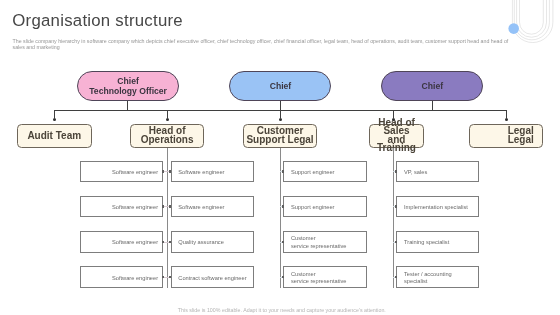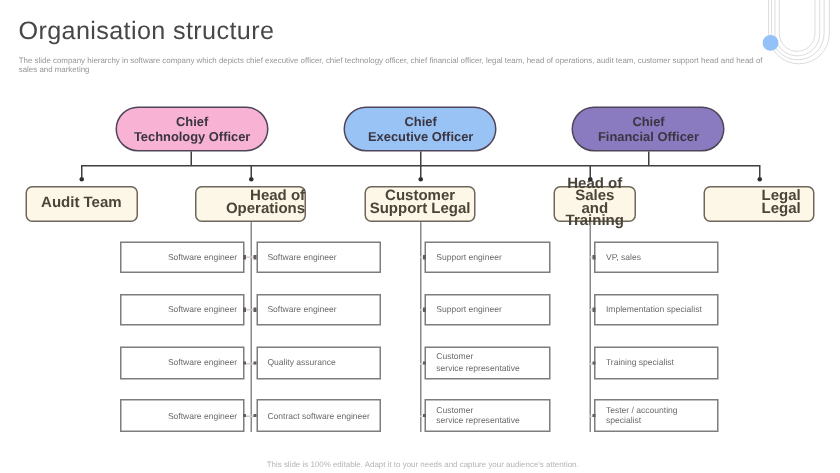--- a/index.html
+++ b/index.html
@@ -58,36 +58,34 @@
   <div id="layers">
       <div class="top-node" style="left: 76.9px; top: 70.5px; width: 102.4px; height: 30.9px; background: rgb(247, 178, 212);">
         <div style="width: 100%;">
           <div>Chief</div>
           <div>Technology Officer</div>
         </div>
       </div>
       <div class="top-node" style="left: 229.4px; top: 70.5px; width: 102.1px; height: 30.9px; background: rgb(154, 195, 245);">
         <div style="width: 100%;">
           <div>Chief</div>
-          <div>Executive Officer</div>
         </div>
       </div>
       <div class="top-node" style="left: 381.4px; top: 70.5px; width: 101.9px; height: 30.9px; background: rgb(138, 123, 192);">
         <div style="width: 100%;">
           <div>Chief</div>
-          <div>Financial Officer</div>
         </div>
       </div>
       <div class="l2" style="left: 17px; top: 123.5px; width: 74.5px; height: 24px;">
         <div style="width: 100%;">
           <div>Audit Team</div>
         </div>
       </div>
       <div class="l2" style="left: 129.9px; top: 123.5px; width: 74.5px; height: 24px;">
-        <div style="width: 100%; text-align: right;">
+        <div style="width: 100%;">
           <div>Head of</div>
           <div>Operations</div>
         </div>
       </div>
       <div class="l2" style="left: 242.8px; top: 123.5px; width: 74.5px; height: 24px;">
         <div style="width: 100%;">
           <div>Customer</div>
           <div>Support Legal</div>
         </div>
       </div>

